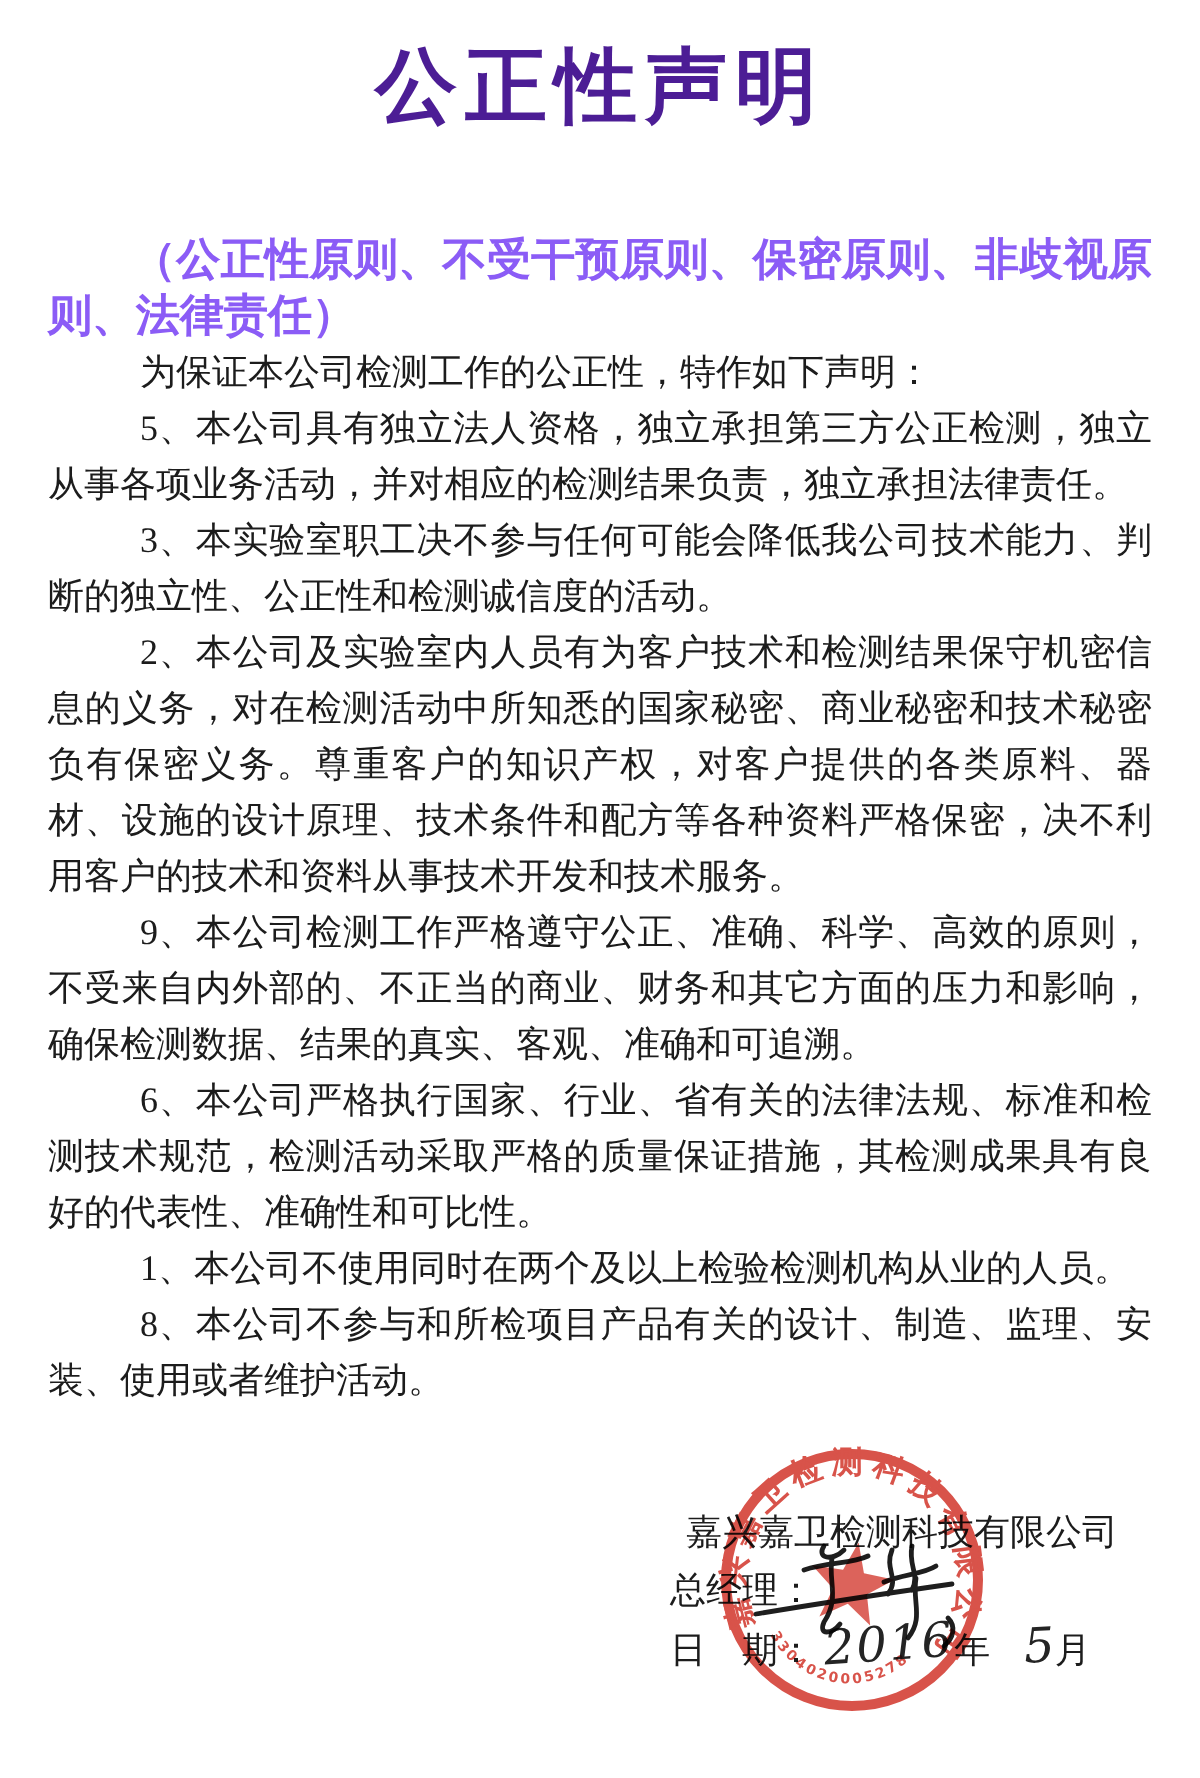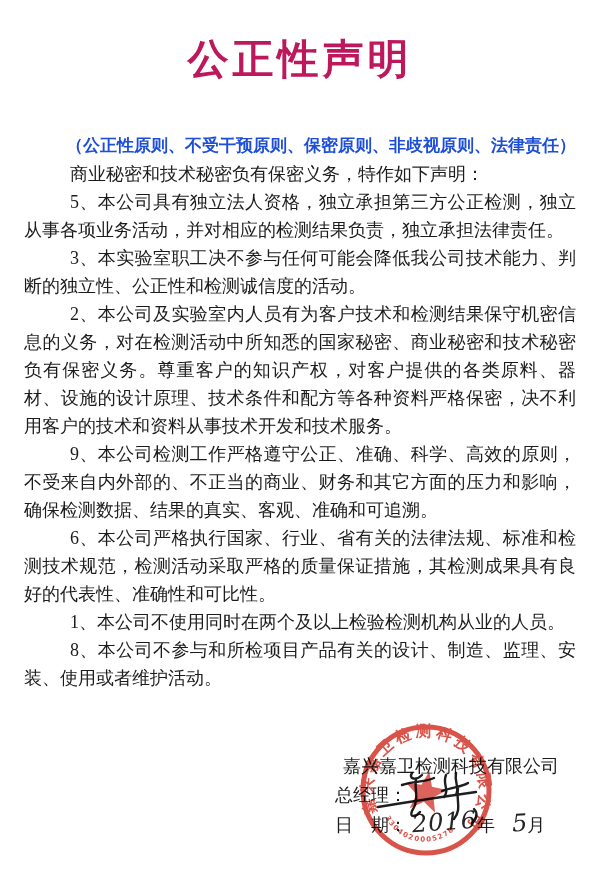--- a/index.html
+++ b/index.html
@@ -6,46 +6,46 @@
   .page {
     position:relative;
     width:600px; height:889px;
     margin:0 auto;
     background:#ffffff;
     overflow:hidden;
     font-family:"Liberation Serif","DejaVu Serif",serif;
     color:#1c1c1c;
   }
   .doc-title {
-    margin:16px;
+    margin:0;
     padding-top:19px;
     text-align:center;
     font-size:41px;
     line-height:49px;
     font-weight:700;
     letter-spacing:4px;
-    color:#be185d;
+    color:#4c1d95;
   }
   .doc-body {
     margin-top:48px;
     padding:0 24px 0 24px;
   }
   .para {
     margin:0;
     font-size:18px;
     line-height:28px;
     text-align:justify;
     text-indent:46px;
     color:#1c1c1c;
   }
   .principles {
     font-weight:700;
-    font-size:17px;
+    font-size:22px;
     text-indent:42px;
-    color:#1d4ed8;
+    color:#8b5cf6;
   }
   .sig-block {
     position:absolute;
     left:335px; top:752px;
     width:250px;
     font-size:18px;
     line-height:28.5px;
     color:#1c1c1c;
   }
   .sig-row { display:block; white-space:nowrap; }
@@ -85,21 +85,21 @@
 </style>
 </head>
 <body>
 
 <div class="page">
 
   <h1 class="doc-title">公正性声明</h1>
 
   <div class="doc-body">
     <p class="para principles">（公正性原则、不受干预原则、保密原则、非歧视原则、法律责任）</p>
-    <p class="para">商业秘密和技术秘密负有保密义务，特作如下声明：</p>
+    <p class="para">为保证本公司检测工作的公正性，特作如下声明：</p>
     <div>
         <p class="para">5、本公司具有独立法人资格，独立承担第三方公正检测，独立从事各项业务活动，并对相应的检测结果负责，独立承担法律责任。</p>
         <p class="para">3、本实验室职工决不参与任何可能会降低我公司技术能力、判断的独立性、公正性和检测诚信度的活动。</p>
         <p class="para">2、本公司及实验室内人员有为客户技术和检测结果保守机密信息的义务，对在检测活动中所知悉的国家秘密、商业秘密和技术秘密负有保密义务。尊重客户的知识产权，对客户提供的各类原料、器材、设施的设计原理、技术条件和配方等各种资料严格保密，决不利用客户的技术和资料从事技术开发和技术服务。</p>
         <p class="para">9、本公司检测工作严格遵守公正、准确、科学、高效的原则，不受来自内外部的、不正当的商业、财务和其它方面的压力和影响，确保检测数据、结果的真实、客观、准确和可追溯。</p>
         <p class="para">6、本公司严格执行国家、行业、省有关的法律法规、标准和检测技术规范，检测活动采取严格的质量保证措施，其检测成果具有良好的代表性、准确性和可比性。</p>
         <p class="para">1、本公司不使用同时在两个及以上检验检测机构从业的人员。</p>
         <p class="para">8、本公司不参与和所检项目产品有关的设计、制造、监理、安装、使用或者维护活动。</p>
       </div>
   </div>

